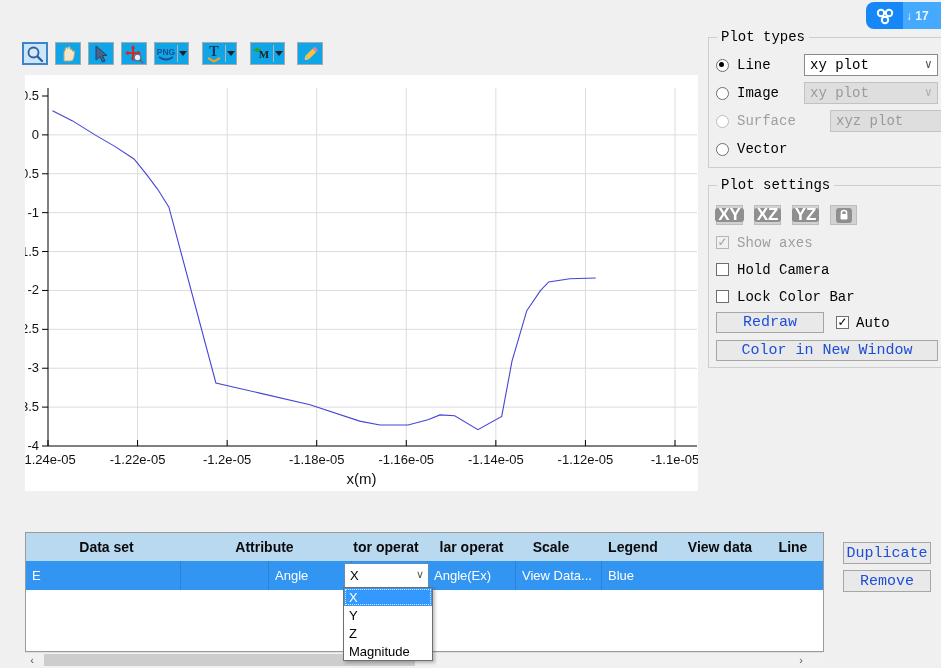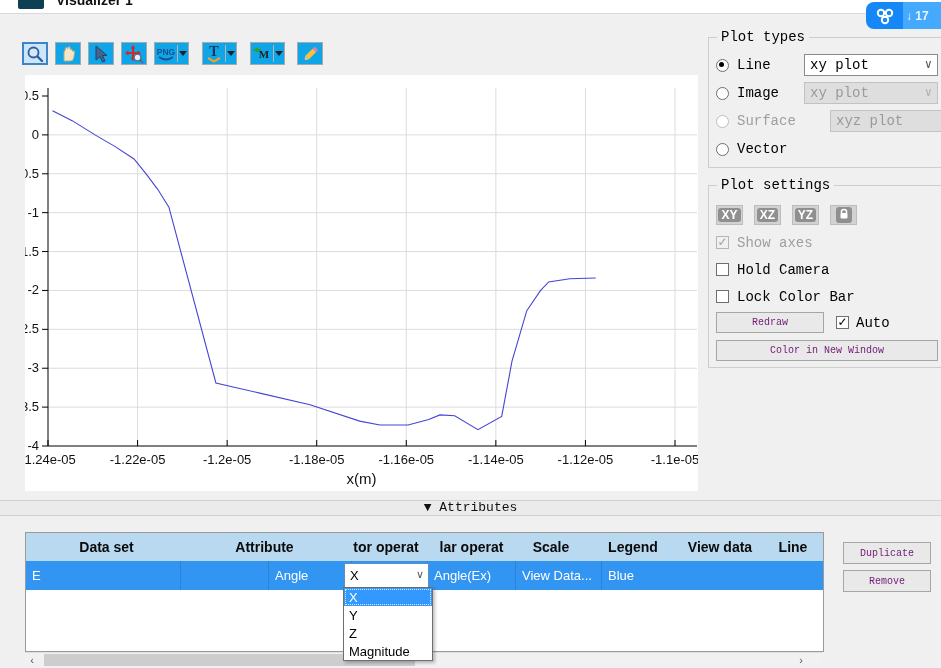--- a/index.html
+++ b/index.html
@@ -50,29 +50,29 @@
   .ctrl-label.disabled{color:#9f9f9f;}
 
   .combo{position:absolute;left:804px;width:134px;height:22px;background:#fff;border:1px solid #8a8a8a;
     box-sizing:border-box;font-size:14px;color:#000;display:flex;align-items:center;padding-left:5px;}
   .combo .chev{position:absolute;right:5px;top:2px;color:#555;font-size:12px;}
   .combo.disabled{background:#dedede;color:#9a9a9a;border-color:#c2c2c2;}
   .combo.disabled .chev{color:#b0b0b0;}
 
   .plane-btn{position:absolute;top:205px;width:27px;height:20px;background:#d2d2d2;border:1px solid #bdbdbd;
     box-sizing:border-box;display:flex;align-items:center;justify-content:center;}
-  .plane-btn .face{background:#8f8f8f;color:#fff;font-size:12px;font-weight:bold;border-radius:3px;
+  .plane-btn .face{background:#8f8f8f;color:#fff;font-size:17px;font-weight:bold;border-radius:3px;
     padding:1px 3px;line-height:12px;}
 
   .checkbox{position:absolute;width:13px;height:13px;border:1px solid #6e6e6e;background:#fff;
     box-sizing:border-box;font-size:12px;line-height:11px;text-align:center;color:#000;}
   .checkbox.disabled{border-color:#b5b5b5;background:#f0f0f0;color:#9f9f9f;}
 
   .pushbtn{position:absolute;background:#e9e9e9;border:1px solid #a6a6a6;box-sizing:border-box;
-    font-size:10px;color:#701a75;display:flex;align-items:center;justify-content:center;}
+    font-size:15px;color:#1d4ed8;display:flex;align-items:center;justify-content:center;}
 
   
   .attr-bar{position:absolute;left:0;top:500px;width:941px;height:16px;background:#ebebeb;
     border-top:1px solid #d2d2d2;border-bottom:1px solid #d2d2d2;box-sizing:border-box;
     text-align:center;font-size:13px;color:#111;line-height:14px;}
 
   
   .attr-table{position:absolute;left:25px;top:532px;width:797px;height:118px;background:#fff;
     border:1px solid #9a9a9a;box-sizing:content-box;}
   .thead{display:flex;height:28px;background:#b9d9f0;align-items:center;}
@@ -101,24 +101,20 @@
     text-align:center;}
   .hs-thumb{position:absolute;left:19px;top:1px;width:371px;height:12px;background:#cdcdcd;}
 
   .side-btn{width:88px;height:22px;}
 </style>
 </head>
 <body>
 
 <div id="app">
 
-  <div class="titlebar">
-    <div class="appicon"></div>
-    <div class="apptitle">Visualizer 1</div>
-  </div>
 
   <div class="overlay-badge">
     <div class="logo-part">
       <svg width="22" height="22" viewBox="0 0 22 22">
         <circle cx="7" cy="8" r="3.2" fill="none" stroke="#fff" stroke-width="2"></circle>
         <circle cx="15" cy="8" r="3.2" fill="none" stroke="#fff" stroke-width="2"></circle>
         <circle cx="11" cy="15" r="3.2" fill="none" stroke="#fff" stroke-width="2"></circle>
       </svg>
     </div>
     <div class="dl-part">
@@ -324,24 +320,20 @@
   <div class="ctrl-label mono" style="left:737px;top:262px;">Hold Camera</div>
 
   <div class="checkbox" style="left:716px;top:290px;"></div>
   <div class="ctrl-label mono" style="left:737px;top:289px;">Lock Color Bar</div>
 
   <div class="pushbtn mono" style="left:716px;top:312px;width:108px;height:21px;">Redraw</div>
   <div class="checkbox" style="left:836px;top:316px;"><span>✓</span></div>
   <div class="ctrl-label mono" style="left:856px;top:315px;">Auto</div>
   <div class="pushbtn mono" style="left:716px;top:340px;width:222px;height:21px;">Color in New Window</div>
 
-  <div class="attr-bar mono">
-    <span>▼</span>
-    <span>Attributes</span>
-  </div>
 
   <div class="attr-table">
     <div class="thead">
       <div class="th col0">Data set</div>
       <div class="th col1">Attribute</div>
       <div class="th col2">tor operat</div>
       <div class="th col3">lar operat</div>
       <div class="th col4">Scale</div>
       <div class="th col5">Legend</div>
       <div class="th col6">View data</div>

